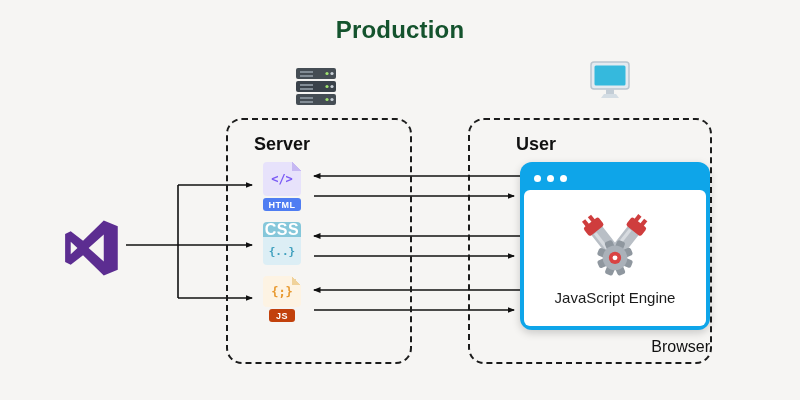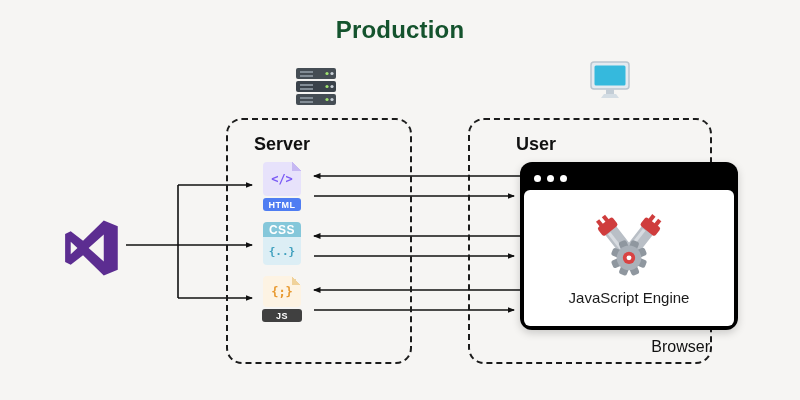--- a/index.html
+++ b/index.html
@@ -29,26 +29,26 @@
           font-family:"DejaVu Sans Mono", monospace; font-weight:700; }
   .fold { position:absolute; top:0; right:0; width:9px; height:9px; }
   .page-html { height:34px; background:#e7e2fb; color:#7a5af5; font-size:12px; }
   .page-html .fold { background:linear-gradient(225deg, #f6f5f3 50%, #c6b8f2 50%); }
   .page-css  { height:28px; background:#dceef5; color:#3fa0be; font-size:11px; border-radius:0 0 4px 4px;}
   .page-js   { height:31px; background:#fdf3e3; color:#e8992f; font-size:12px; }
   .page-js .fold { background:linear-gradient(225deg, #f6f5f3 50%, #f0d29b 50%); }
   .badge { display:flex; align-items:center; justify-content:center; color:#fff; font-weight:700;
            font-size:9px; letter-spacing:.5px; border-radius:3px; }
   .badge-html { width:38px; height:13px; background:#4f7df2; margin-top:2px;text-align:center; }
-  .badge-css  { width:38px; height:15px; background:#85c7da; border-radius:4px 4px 0 0; font-size:12px; }
-  .badge-js   { width:40px; height:13px; background:#404040; margin-top:2px; }
+  .badge-css  { width:38px; height:15px; background:#85c7da; border-radius:4px 4px 0 0; font-size:16px; }
+  .badge-js   { width:26px; height:13px; background:#c2410c; margin-top:2px; }
 
   
-  .browser { position:absolute; left:520px; top:162px; width:218px; height:168px;
-             background:#000000; border-radius:12px; padding:4px;
+  .browser { position:absolute; left:520px; top:162px; width:190px; height:168px;
+             background:#0ea5e9; border-radius:12px; padding:4px;
              box-shadow:0 3px 8px rgba(0,0,0,.18); display:flex; flex-direction:column; }
   .browser-header { height:24px; display:flex; align-items:center; gap:6px; padding-left:10px; }
   .dot { width:7px; height:7px; border-radius:50%; background:#ffffff; }
   .browser-body { flex:1; background:#ffffff; border-radius:6px; display:flex; flex-direction:column;
                   align-items:center; justify-content:center; gap:4px; }
   .engine-label { font-size:15px; font-weight:500; color:#1b1b1b; }
   .browser-label { position:absolute; left:520px; top:338px; width:190px; text-align:right;
                    font-size:16px; color:#111; }
 
   .connectors { position:absolute; inset:0; pointer-events:none; }

